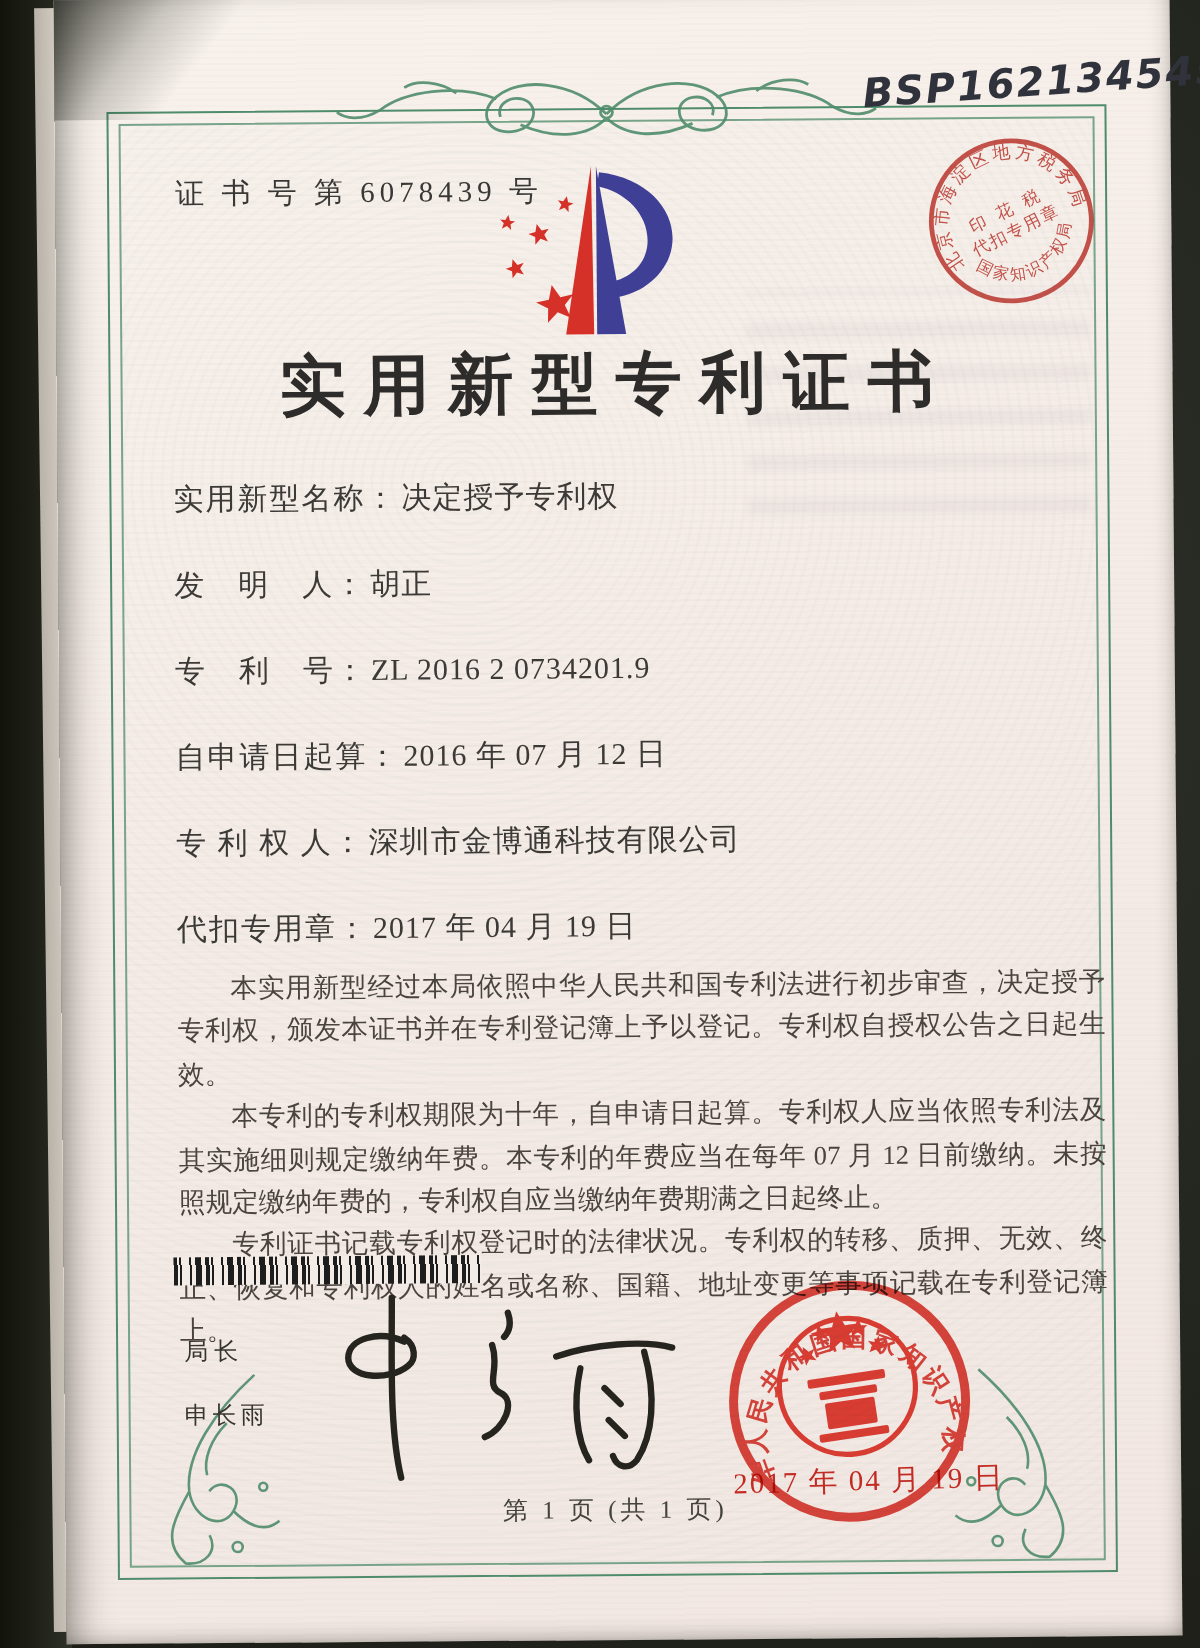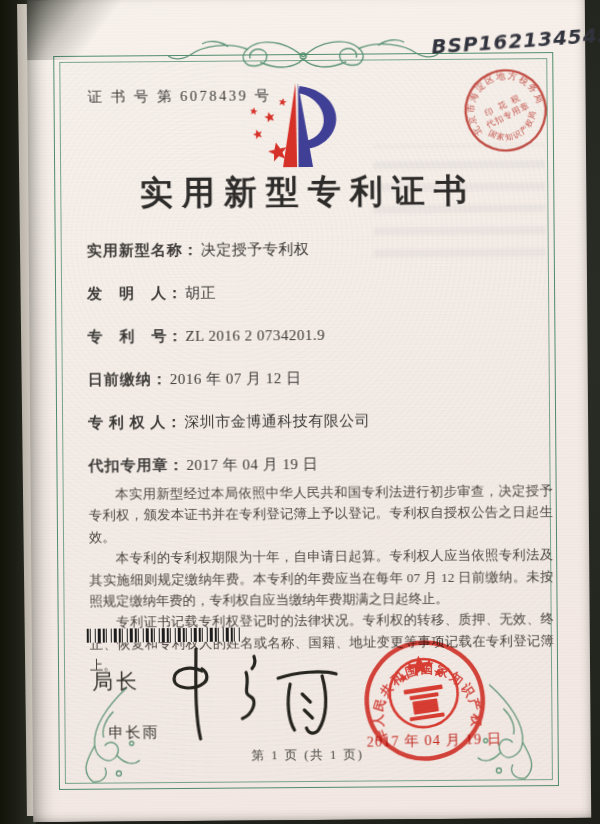--- a/index.html
+++ b/index.html
@@ -64,37 +64,37 @@
     text-align:center;font-size:33px;font-weight:700;letter-spacing:9px;
     color:#2e2c2a;text-indent:9px;
   }
   .ghost{
     position:absolute;left:345px;top:148px;width:172px;height:112px;
     background:repeating-linear-gradient(0deg, rgba(90,95,125,.055) 0 8px, transparent 8px 22px);
     filter:blur(1.6px);
   }
   .fields{position:absolute;left:58px;top:241px;}
   .frow{margin-bottom:22px;line-height:21px;font-size:15px;color:#3c3a37;white-space:nowrap;}
-  .frow .lab{letter-spacing:1px;font-weight:bold;}
+  .frow .lab{letter-spacing:1px;}
   .frow .val{margin-left:2px;letter-spacing:.5px;}
   .paras{
     position:absolute;left:58px;top:484px;width:464px;
     font-size:13.3px;line-height:21.4px;color:#4a4440;text-align:justify;
   }
   .paras p{margin:0;text-indent:2em;}
   .barcode{
     position:absolute;left:55px;top:629px;width:154px;height:14px;
     background:repeating-linear-gradient(90deg,
       #1d1d1d 0 2px, #f3ece6 2px 3px,
       #1d1d1d 3px 4px, #f3ece6 4px 8px,
       #1d1d1d 8px 9px, #f3ece6 9px 11px,
       #1d1d1d 11px 14px, #f3ece6 14px 16px);
   }
-  .signer-title{position:absolute;left:60px;top:668px;font-size:21px;color:#36342f;letter-spacing:3px;}
-  .signer-name{position:absolute;left:76px;top:700px;font-size:15px;color:#36342f;letter-spacing:2px;margin-top:24px;}
+  .signer-title{position:absolute;left:60px;top:668px;font-size:12px;color:#36342f;letter-spacing:3px;}
+  .signer-name{position:absolute;left:60px;top:700px;font-size:12px;color:#36342f;letter-spacing:2px;}
   .signature{position:absolute;left:118px;top:642px;width:204px;height:108px;}
   .seal{position:absolute;left:295px;top:606px;width:195px;height:195px;mix-blend-mode:multiply;}
   .seal-date{
     position:absolute;left:334px;top:734px;font-size:14.5px;color:#cf2f28;
     letter-spacing:1px;transform:rotate(-1deg);mix-blend-mode:multiply;white-space:nowrap;
   }
   .footer-page{
     position:absolute;left:26px;top:749px;width:498px;text-align:center;
     font-size:12.5px;letter-spacing:2px;color:#44423e;
   }
@@ -197,21 +197,21 @@
       <div class="frow">
         <span class="lab">实用新型名称：</span><span class="val">决定授予专利权</span>
       </div>
       <div class="frow">
         <span class="lab">发　明　人：</span><span class="val">胡正</span>
       </div>
       <div class="frow">
         <span class="lab">专　利　号：</span><span class="val">ZL 2016 2 0734201.9</span>
       </div>
       <div class="frow">
-        <span class="lab">日前缴纳：</span><span class="val">2016 年 07 月 12 日</span>
+        <span class="lab">自申请日起算：</span><span class="val">2016 年 07 月 12 日</span>
       </div>
       <div class="frow">
         <span class="lab">专 利 权 人：</span><span class="val">深圳市金博通科技有限公司</span>
       </div>
       <div class="frow">
         <span class="lab">代扣专用章：</span><span class="val">2017 年 04 月 19 日</span>
       </div>
     </div>
 
     <div class="paras">

